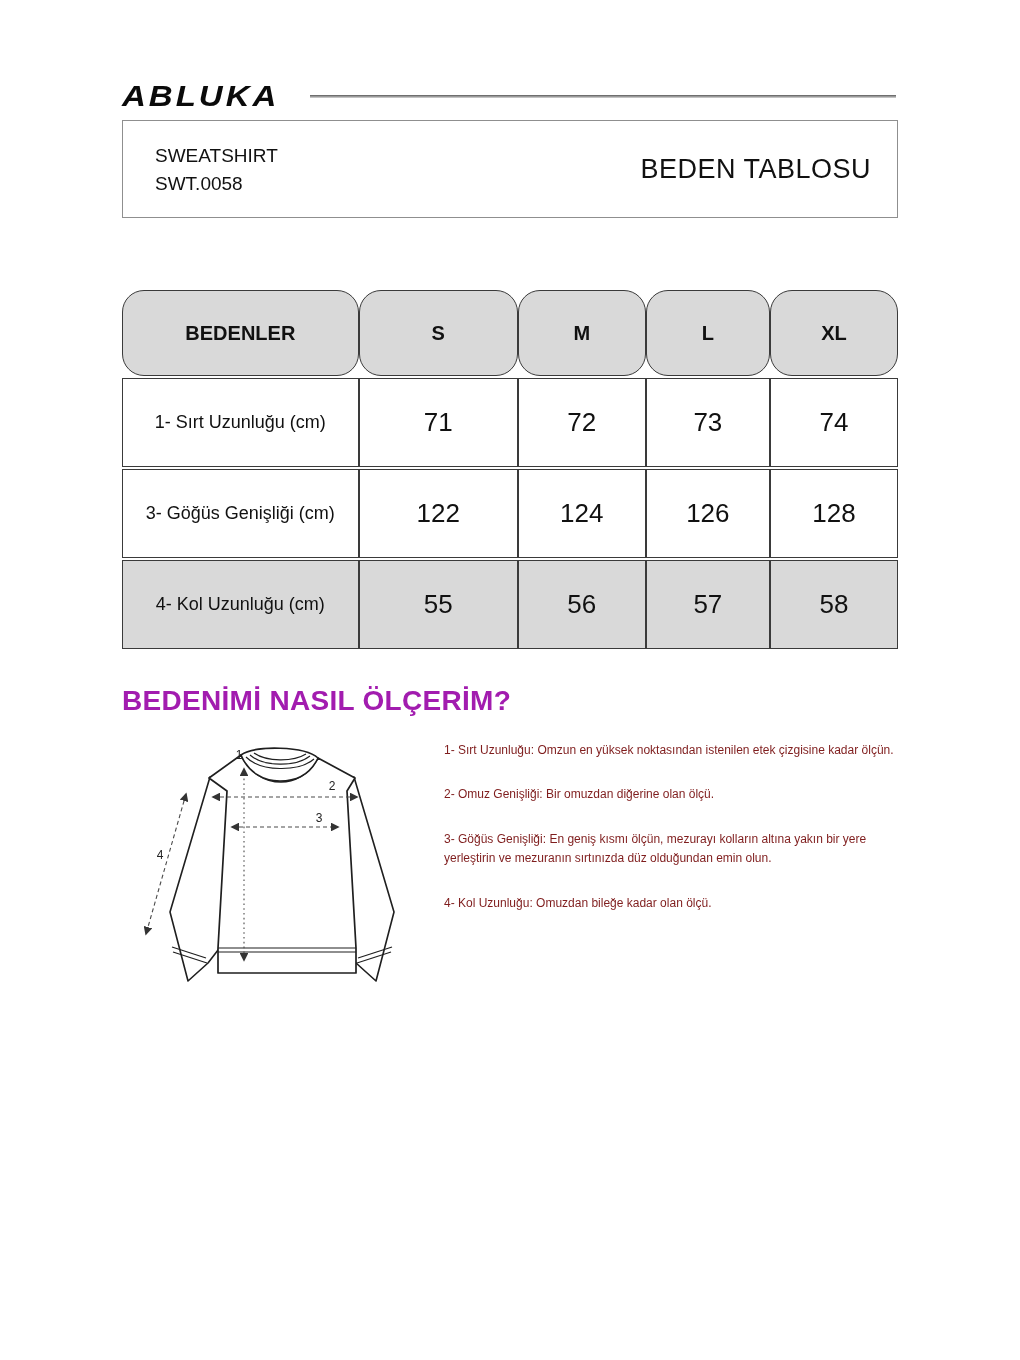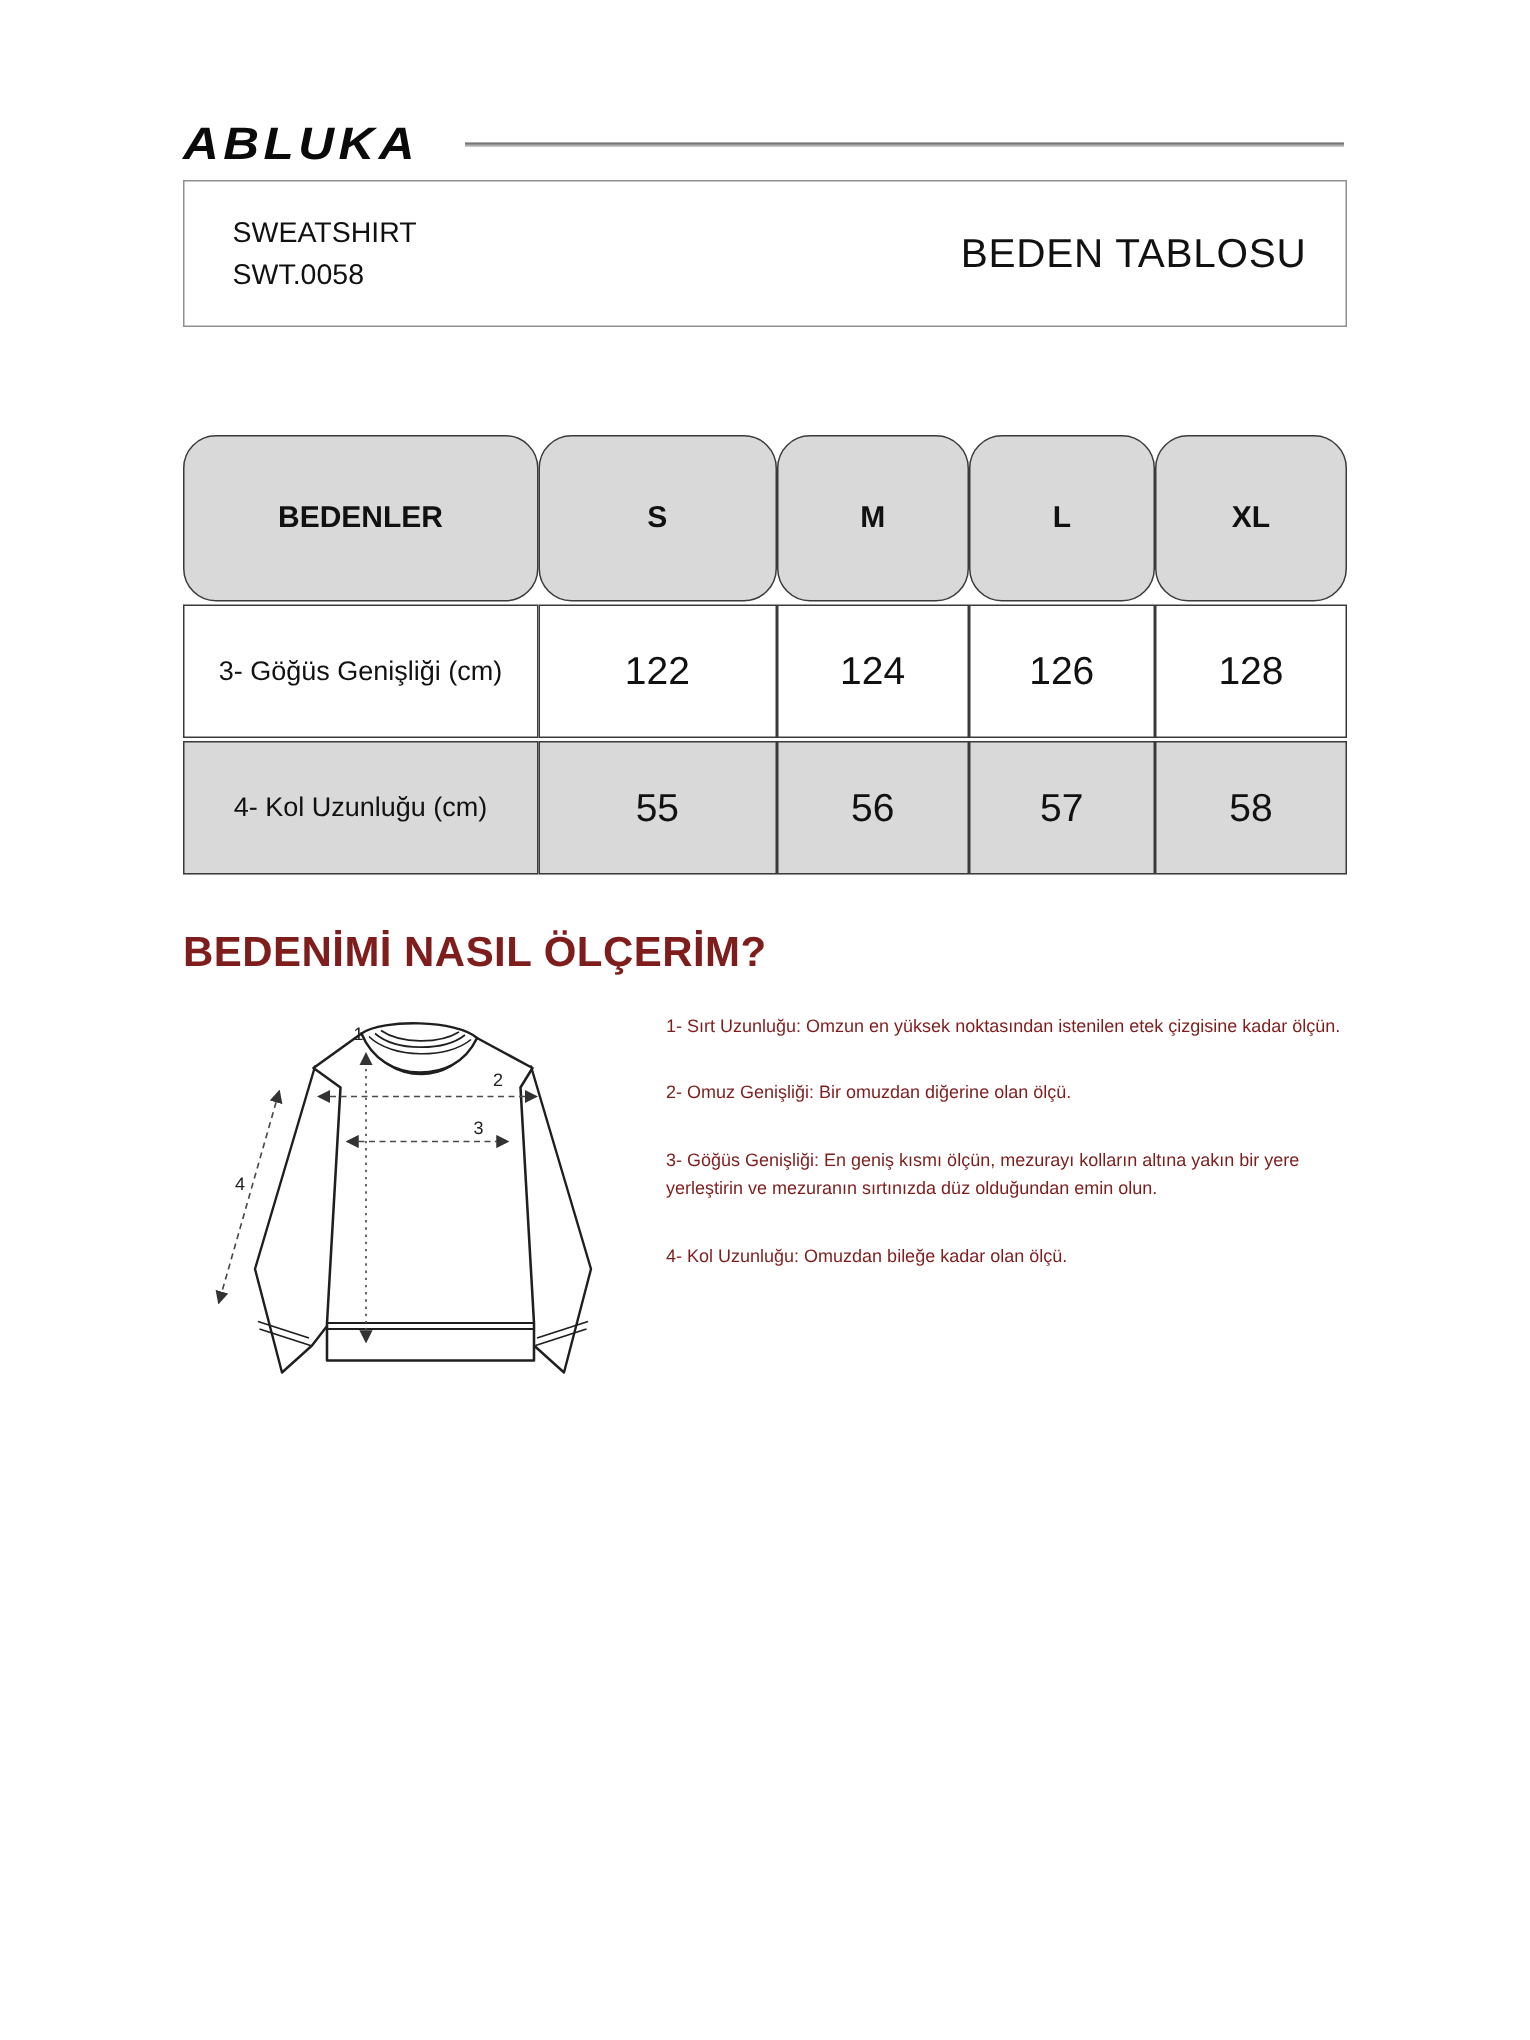--- a/index.html
+++ b/index.html
@@ -39,38 +39,38 @@
   table.size-table {
     width: 100%; margin-top: 70px;
     border-collapse: separate; border-spacing: 0 2px;
     text-align: center;
   }
   table.size-table th, table.size-table td {
     border: 1px solid #3a3a3a;
     background: #ffffff;
   }
   table.size-table th {
-    height: 111px; background: #d9d9d9;
+    height: 86px; background: #d9d9d9;
     font-size: 20px; font-weight: 700; border-radius: 22px;
   }
   table.size-table th:first-child { width: 30.5%; }
   table.size-table th:nth-child(2) { width: 20.5%; }
   table.size-table th:nth-child(3) { width: 16.5%; }
   table.size-table th:nth-child(4) { width: 16%; }
   table.size-table th:nth-child(5) { width: 16.5%; }
   table.size-table td { height: 89px; }
   table.size-table td.label-cell { font-size: 18px; }
   table.size-table td.value-cell { font-size: 26px; }
   table.size-table tr.alt td { background: #d9d9d9; }
 
   
   .measure-heading {
     margin: 34px 0 0 0;
     font-size: 28px; font-weight: 800; letter-spacing: 0.3px;
-    color: #7f1d1d;
+    color: #a21caf;
   }
   .measure-row { display: flex; margin-top: 16px; }
   .diagram-wrap { width: 320px; flex-shrink: 0; }
   .instructions { width: 482px; padding-top: 8px; margin-left: 2px; font-size: 12px; line-height: 1.62; color: #7f1d1d; }
   .instructions p { margin: 0 0 25px 0; }
 </style>
 </head>
 <body>
 
 <div class="page">
@@ -92,20 +92,27 @@
     <thead>
       <tr id="size-table-head">
           <th>BEDENLER</th>
           <th>S</th>
           <th>M</th>
           <th>L</th>
           <th>XL</th>
         </tr>
     </thead>
     <tbody id="size-table-body">
+        <tr>
+          <td class="label-cell">1- Sırt Uzunluğu (cm)</td>
+          <td class="value-cell">71</td>
+          <td class="value-cell">72</td>
+          <td class="value-cell">73</td>
+          <td class="value-cell">74</td>
+        </tr>
         <tr>
           <td class="label-cell">3- Göğüs Genişliği (cm)</td>
           <td class="value-cell">122</td>
           <td class="value-cell">124</td>
           <td class="value-cell">126</td>
           <td class="value-cell">128</td>
         </tr>
         <tr class="alt">
           <td class="label-cell">4- Kol Uzunluğu (cm)</td>
           <td class="value-cell">55</td>

